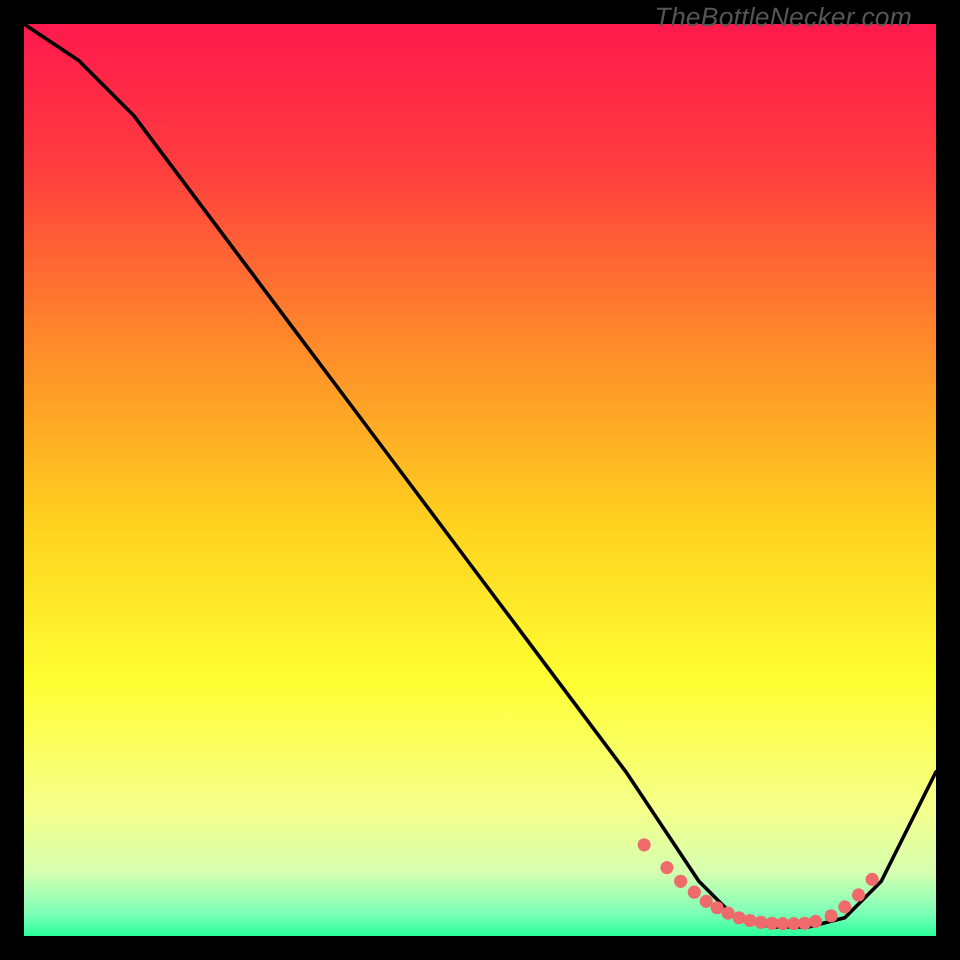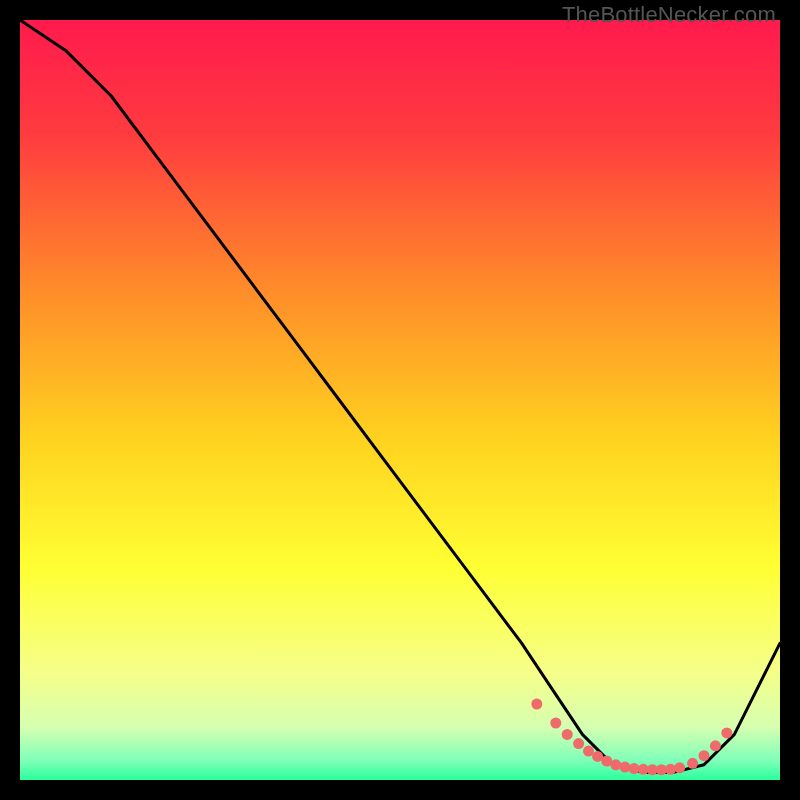--- a/index.html
+++ b/index.html
@@ -22,26 +22,27 @@
   .plot {
     position: absolute;
     left: 0;
     top: 0;
     width: 760px;
     height: 760px;
   }
   .watermark {
     position: absolute;
     top: 2px;
-    right: 24px;
+    right: 40px;
     color: #555;
     font-size: 22px;
     font-weight: 500;
     letter-spacing: 0.2px;
     pointer-events: none;
+    font-style: italic;
   }
 </style>
 </head>
 <body>
 
 <div class="frame">
   <svg class="plot" viewBox="0 0 760 760">
     <defs>
       <linearGradient id="bg-grad" x1="0" y1="0" x2="0" y2="1">
           <stop offset="0%" stop-color="#ff1a4d"></stop>

